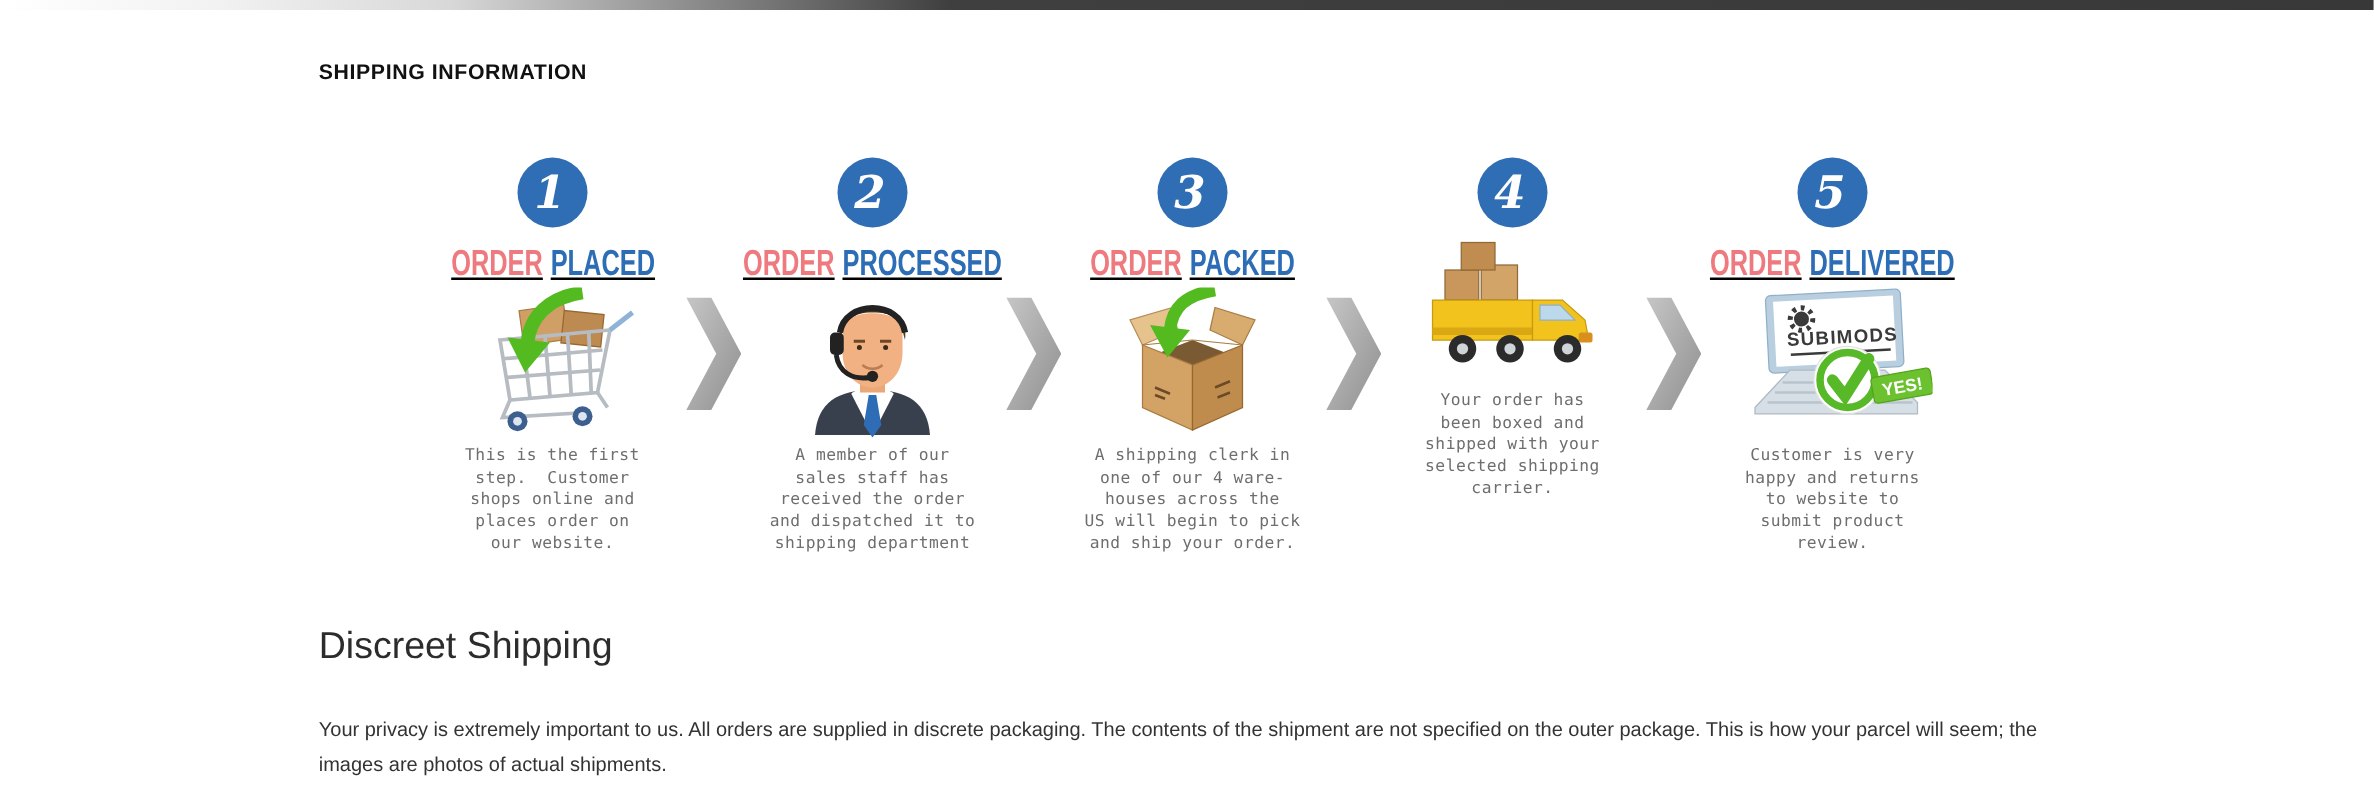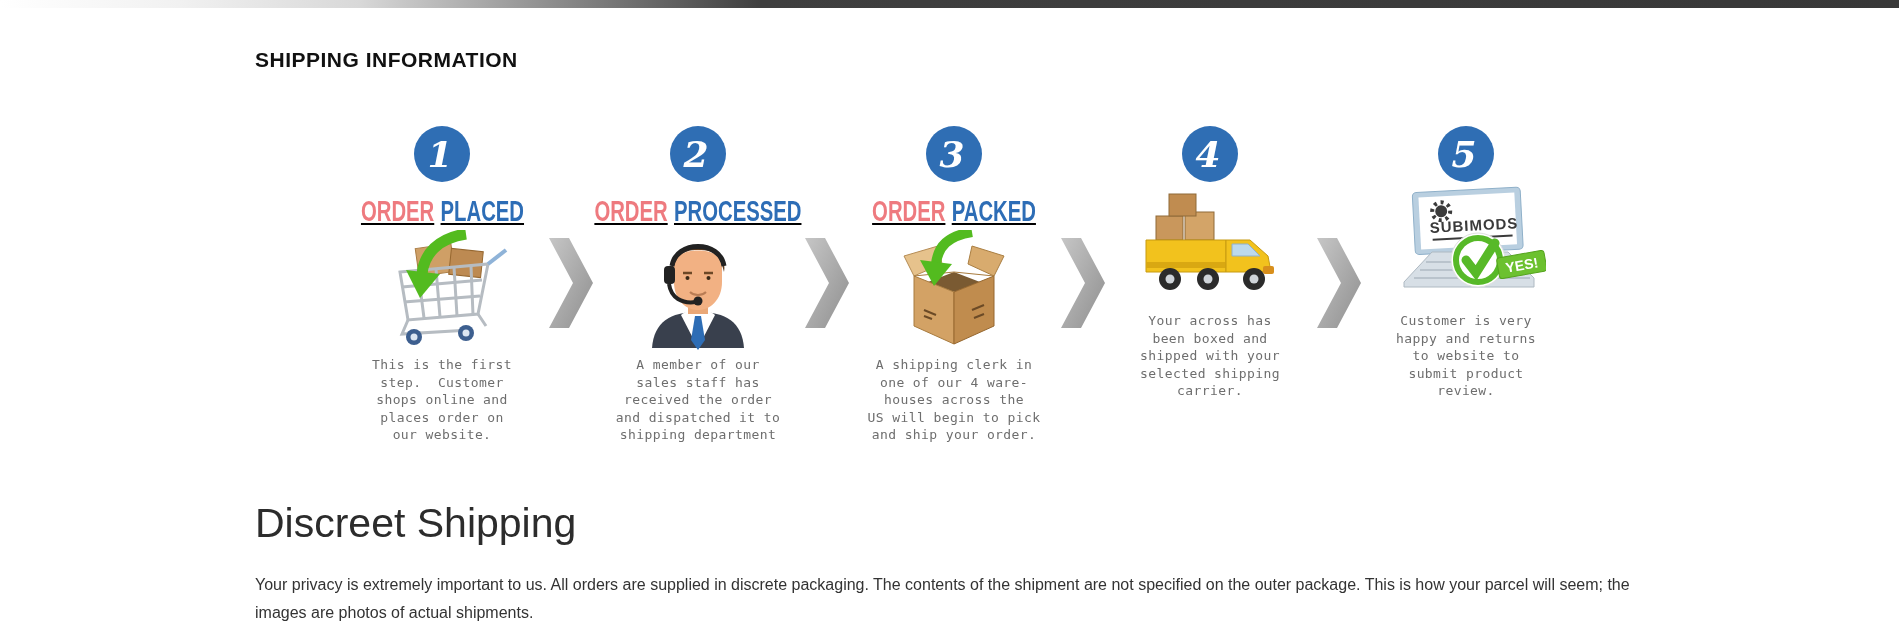--- a/index.html
+++ b/index.html
@@ -3,21 +3,21 @@
 <meta charset="utf-8">
 <style>
   * { margin:0; padding:0; box-sizing:border-box; }
   html,body { width:1899px; height:629px; background:#fff; overflow:hidden;
               font-family:"Liberation Sans", sans-serif; }
   .page { position:relative; width:1899px; height:629px; background:#fff; }
 
   .top-strip { position:absolute; top:0; left:0; width:100%; height:8px;
     background:linear-gradient(to right,#ffffff 0px,#f1f1f1 180px,#d8d8d8 360px,#8a8a8a 560px,#3f3f3f 760px,#383838 100%); }
 
-  .section-heading { position:absolute; left:255px; top:48px; font-size:21px; font-weight:bold;
+  .section-heading { position:absolute; left:255px; top:48px; font-size:17px; font-weight:bold;
     color:#111; letter-spacing:.5px; }
 
   .steps-row { position:absolute; left:352px; top:126px; width:1210px; display:flex; align-items:flex-start; }
   .step { width:180px; display:flex; flex-direction:column; align-items:center; }
   .arrow-cell { width:76px; display:flex; justify-content:center; }
   .arrow-cell svg { margin-top:112px; }
 
   .step-num { width:56px; height:56px; border-radius:50%; background:var(--circle_blue,#2f6eb4);
     display:flex; align-items:center; justify-content:center; }
   .step-num span { font-family:"DejaVu Serif", serif; font-style:italic; font-weight:bold;
@@ -28,21 +28,21 @@
     font-weight:bold; font-size:29px; line-height:1; letter-spacing:0; }
   .t-red { color:var(--title_red,#ee7a7f); margin-right:9px; }
   .t-blue { color:var(--title_blue,#2d6db6); }
 
   .step-icon { height:124px; margin-top:2px; display:flex; align-items:center; justify-content:center; }
 
   .step-desc { width:180px; margin-top:4px; font-family:"DejaVu Sans Mono", monospace;
     font-size:13px; line-height:17.5px; letter-spacing:.4px; color:var(--desc_gray,#6e6e6e);
     white-space:pre-wrap; text-align:center; }
 
-  .discreet-title { position:absolute; left:255px; top:500px; font-size:41px; font-weight:400; color:#2c2c2c; }
+  .discreet-title { position:absolute; left:255px; top:500px; font-size:30px; font-weight:400; color:#2c2c2c; }
   .discreet-body { position:absolute; left:255px; top:556px; width:1390px; font-size:16px;
     line-height:28px; color:#333;margin-top:15px; }
 </style>
 </head>
 <body>
 
 <div class="page">
 
   <div class="top-strip"></div>
 
@@ -190,36 +190,41 @@
           <path d="M102 58 L118 58 L130 70 L102 70 Z" fill="#bcd9ec" stroke="#8fb0c9"></path>
           <rect x="133" y="80" width="11" height="8" rx="2" fill="#d88f1c"></rect>
           <circle cx="40" cy="93" r="11" fill="#2b2b2b"></circle>
             <circle cx="40" cy="93" r="4.5" fill="#cfd4d9"></circle>
           <circle cx="78" cy="93" r="11" fill="#2b2b2b"></circle>
             <circle cx="78" cy="93" r="4.5" fill="#cfd4d9"></circle>
           <circle cx="124" cy="93" r="11" fill="#2b2b2b"></circle>
             <circle cx="124" cy="93" r="4.5" fill="#cfd4d9"></circle>
         </svg>
       </div>
-      <div class="step-desc">Your across has
+      <div class="step-desc">Your order has
 been boxed and
 shipped with your
 selected shipping
 carrier.</div>
     </div>
 
     <div class="arrow-cell">
       <svg width="46" height="90" viewBox="0 0 46 90">
           <polygon points="2,0 22,0 46,45 22,90 2,90 26,45" fill="url(#ag1)"></polygon>
         </svg>
     </div>
 
     <div class="step">
       <div class="step-num">
         <span>5</span>
+      </div>
+      <div class="step-title">
+        <span class="st-scale">
+          <span class="t-red">ORDER</span><span class="t-blue">DELIVERED</span>
+        </span>
       </div>
       <div class="step-icon">
         <svg width="160" height="120" viewBox="0 0 160 120">
           <g transform="rotate(-3 80 40)">
             <rect x="28" y="4" width="108" height="62" rx="4" fill="#b9cfe0" stroke="#8fb0c9"></rect>
             <rect x="34" y="9" width="96" height="52" fill="#ffffff"></rect>
             <circle cx="56" cy="24" r="6" fill="#3a3a3a"></circle>
             <circle cx="56" cy="24" r="9" fill="none" stroke="#3a3a3a" stroke-width="4" stroke-dasharray="3 4"></circle>
             <text x="88" y="45" text-anchor="middle" font-size="15" font-weight="bold" fill="#3a3a3a" letter-spacing="1" font-family="Liberation Sans, sans-serif">SUBIMODS</text>
             <path d="M46 52 L126 52" stroke="#3a3a3a" stroke-width="2"></path>

